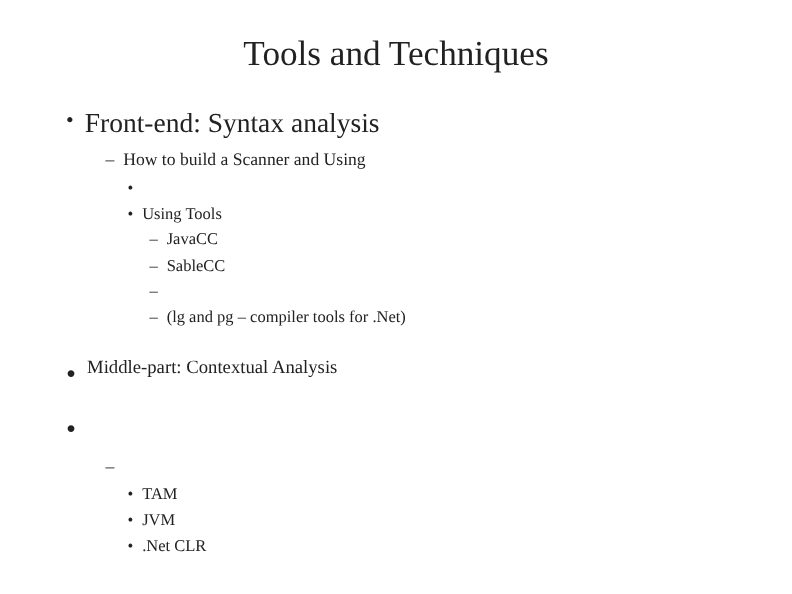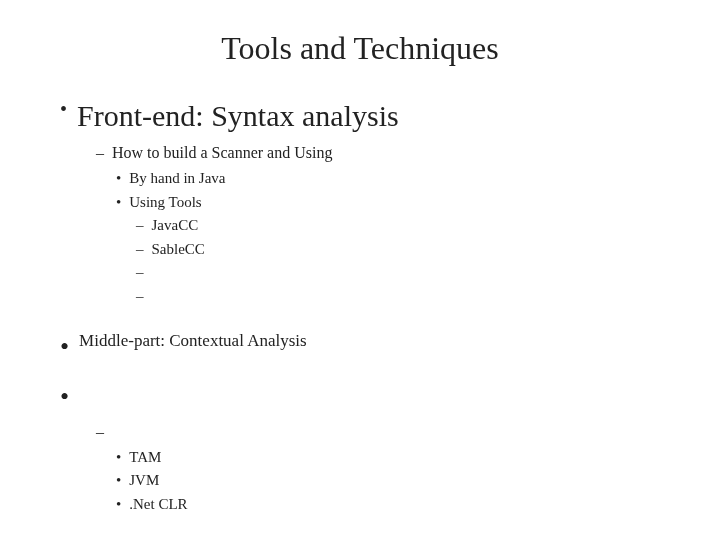--- a/index.html
+++ b/index.html
@@ -46,21 +46,21 @@
       margin-bottom: 4px;
     }
 
     .bullet-l1-dot {
       font-size: 20px;
       line-height: 1.4;
       flex-shrink: 0;
     }
 
     .bullet-l1-text {
-      font-size: 30px;
+      font-size: 25px;
       line-height: 1.4;
     }
 
     .bullet-l1-text.large {
       font-size: 17px;
       line-height: 1.4;
     }
 
     .sub-content {
       margin-left: 36px;
@@ -135,41 +135,41 @@
       <div class="sub-content">
 
         <div class="dash-item">
           <span class="dash-sym">–</span>
           <span>How to build a Scanner and Using</span>
         </div>
         <div class="sub-sub-content">
 
           <div class="dot-item">
             <span class="dot-sym">•</span>
-            <span>By hand in Java</span>
           </div>
 
           <div class="dot-item">
             <span class="dot-sym">•</span>
             <span>Using Tools</span>
           </div>
           <div class="sub-sub-sub-content">
             <div class="dash-item2">
               <span class="dash-sym">–</span>
               <span>JavaCC</span>
             </div>
             <div class="dash-item2">
               <span class="dash-sym">–</span>
               <span>SableCC</span>
             </div>
             <div class="dash-item2">
               <span class="dash-sym">–</span>
             </div>
             <div class="dash-item2">
               <span class="dash-sym">–</span>
+              <span>(lg and pg – compiler tools for .Net)</span>
             </div>
           </div>
         </div>
       </div>
     </div>
 
     <div class="section-gap">
       <div class="bullet-l1">
         <span class="bullet-l1-dot" style="font-size:26px;">•</span>
         <span class="bullet-l1-text large">Middle-part: Contextual Analysis</span>

